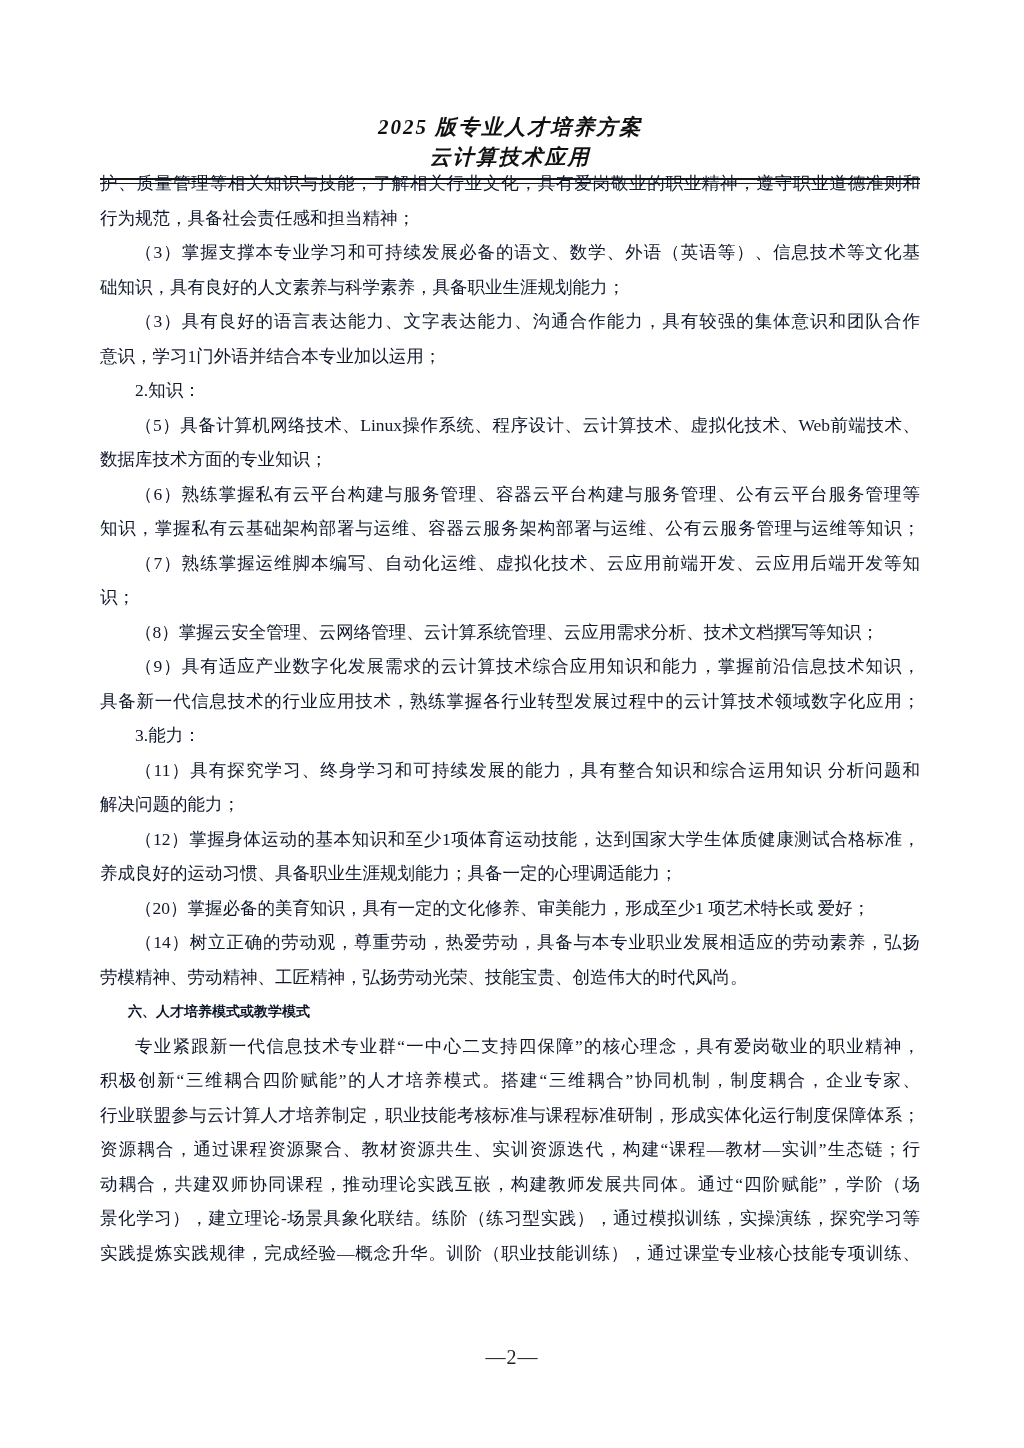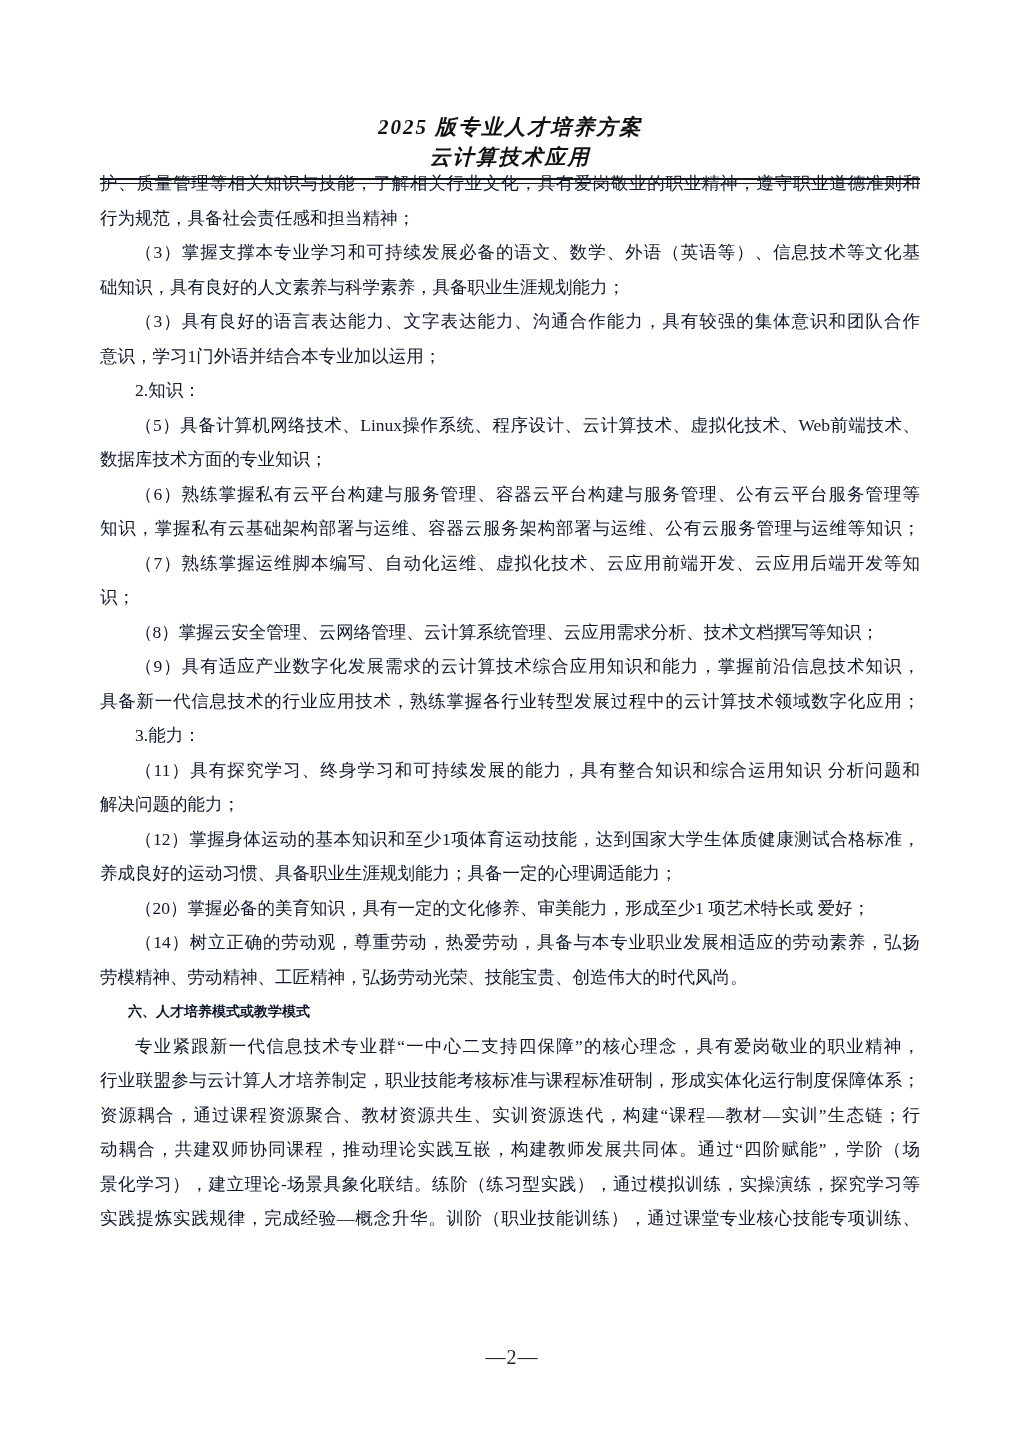--- a/index.html
+++ b/index.html
@@ -99,20 +99,21 @@
     <div class="ln ind">3.能力：</div>
     <div class="ln ind fill">（11）具有探究学习、终身学习和可持续发展的能力，具有整合知识和综合运用知识 分析问题和</div>
     <div class="ln">解决问题的能力；</div>
     <div class="ln ind fill">（12）掌握身体运动的基本知识和至少1项体育运动技能，达到国家大学生体质健康测试合格标准，</div>
     <div class="ln">养成良好的运动习惯、具备职业生涯规划能力；具备一定的心理调适能力；</div>
     <div class="ln ind">（20）掌握必备的美育知识，具有一定的文化修养、审美能力，形成至少1 项艺术特长或 爱好；</div>
     <div class="ln ind fill">（14）树立正确的劳动观，尊重劳动，热爱劳动，具备与本专业职业发展相适应的劳动素养，弘扬</div>
     <div class="ln">劳模精神、劳动精神、工匠精神，弘扬劳动光荣、技能宝贵、创造伟大的时代风尚。</div>
     <div class="ln ind hd">六、人才培养模式或教学模式</div>
     <div class="ln ind fill">专业紧跟新一代信息技术专业群“一中心二支持四保障”的核心理念，具有爱岗敬业的职业精神，</div>
+    <div class="ln fill">积极创新“三维耦合四阶赋能”的人才培养模式。搭建“三维耦合”协同机制，制度耦合，企业专家、</div>
     <div class="ln fill">行业联盟参与云计算人才培养制定，职业技能考核标准与课程标准研制，形成实体化运行制度保障体系；</div>
     <div class="ln fill">资源耦合，通过课程资源聚合、教材资源共生、实训资源迭代，构建“课程—教材—实训”生态链；行</div>
     <div class="ln fill">动耦合，共建双师协同课程，推动理论实践互嵌，构建教师发展共同体。通过“四阶赋能”，学阶（场</div>
     <div class="ln fill">景化学习），建立理论-场景具象化联结。练阶（练习型实践），通过模拟训练，实操演练，探究学习等</div>
     <div class="ln fill">实践提炼实践规律，完成经验—概念升华。训阶（职业技能训练），通过课堂专业核心技能专项训练、</div>
   </div>
 
   <div class="footer">
     <span>—2—</span>
   </div>

